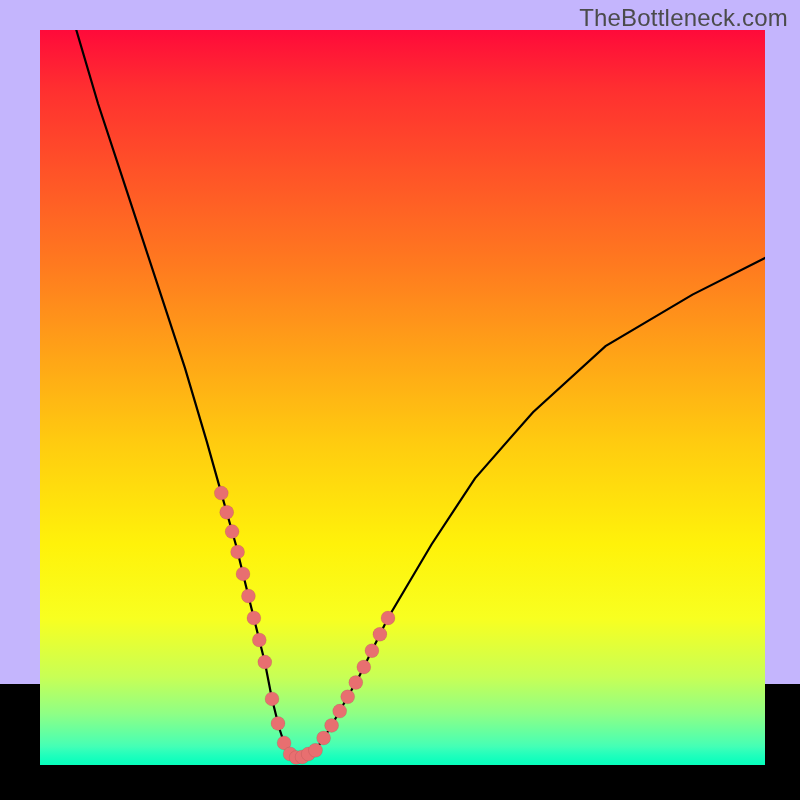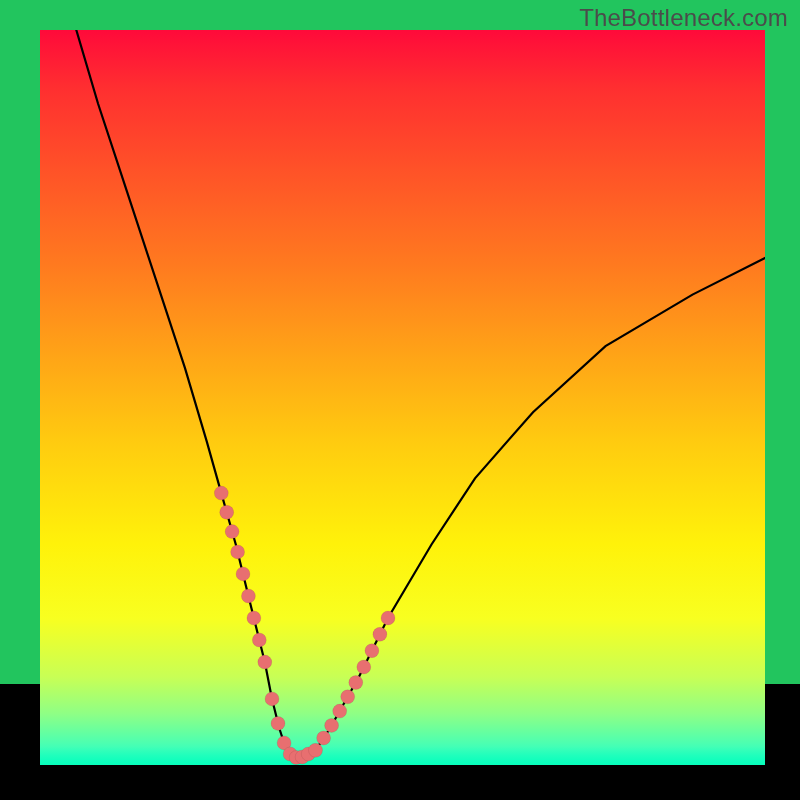--- a/index.html
+++ b/index.html
@@ -1,21 +1,21 @@
 <!DOCTYPE html>
 <html><head>
 <meta charset="utf-8">
 <style>
   * { margin: 0; padding: 0; box-sizing: border-box; }
   html, body { width: 800px; height: 800px; overflow: hidden; background: #000; }
   .frame {
     position: relative;
     width: 800px;
     height: 684px;
-    background: #22c55e;
+    background: #c4b5fd;
   }
   .watermark {
     position: absolute;
     top: 4px;
     right: 12px;
     font-family: Arial, Helvetica, sans-serif;
     font-size: 24px;
     font-weight: 400;
     color: #4b4b4b;
     letter-spacing: 0.2px;

